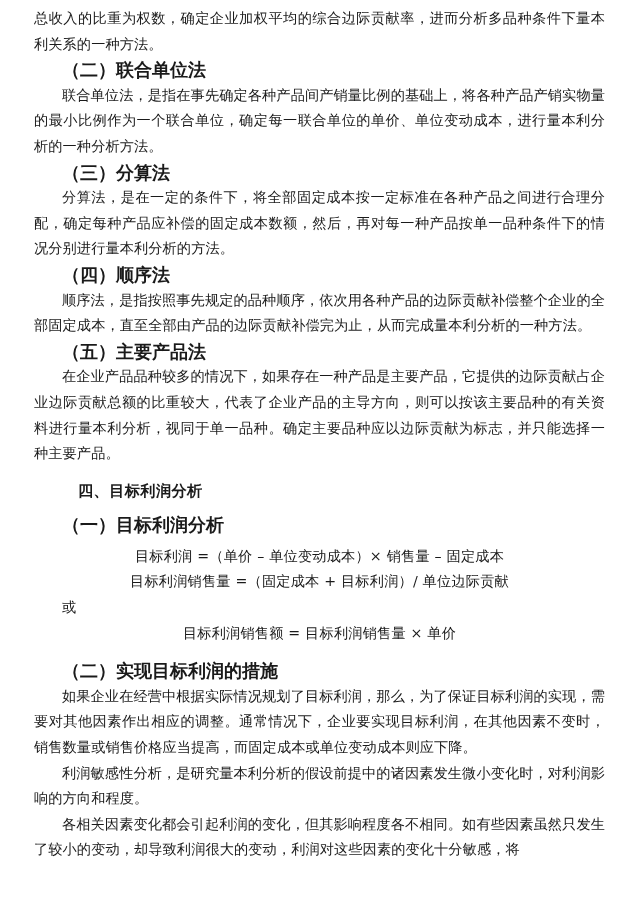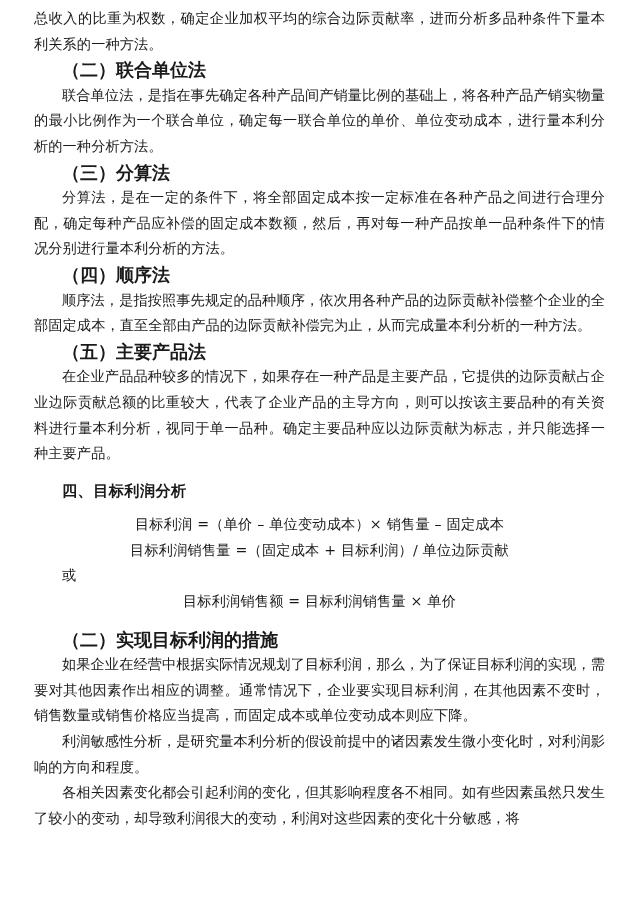--- a/index.html
+++ b/index.html
@@ -35,21 +35,21 @@
   .heading-sub {
     font-size: 18px;
     line-height: 25.6px;
     margin: 0;
     text-indent: 28px;
     font-weight: bold;
   }
   .heading-major {
     font-size: 15.2px;
     line-height: 25.6px;
-    margin: 0;
+    margin: 16px;
     text-indent: 28px;
     font-weight: bold;
     letter-spacing: 0.4px;
   }
   .space-before {
     margin-top: 12px;
   }
   .space-after {
     margin-bottom: 8px;
   }
@@ -88,20 +88,21 @@
   <p class="heading-sub">（四）顺序法</p>
 
   <p class="para indent">顺序法，是指按照事先规定的品种顺序，依次用各种产品的边际贡献补偿整个企业的全部固定成本，直至全部由产品的边际贡献补偿完为止，从而完成量本利分析的一种方法。</p>
 
   <p class="heading-sub">（五）主要产品法</p>
 
   <p class="para indent">在企业产品品种较多的情况下，如果存在一种产品是主要产品，它提供的边际贡献占企业边际贡献总额的比重较大，代表了企业产品的主导方向，则可以按该主要品种的有关资料进行量本利分析，视同于单一品种。确定主要品种应以边际贡献为标志，并只能选择一种主要产品。</p>
 
   <p class="heading-major space-before space-after">四、目标利润分析</p>
 
+  <p class="heading-sub">（一）目标利润分析</p>
 
   <div class="formula-block">
     <p class="formula">目标利润 =（单价 – 单位变动成本）× 销售量 – 固定成本</p>
     <p class="formula">目标利润销售量 =（固定成本 + 目标利润）/ 单位边际贡献</p>
   </div>
 
   <p class="or-line space-before">或</p>
 
   <p class="formula space-before">目标利润销售额 = 目标利润销售量 × 单价</p>
 

